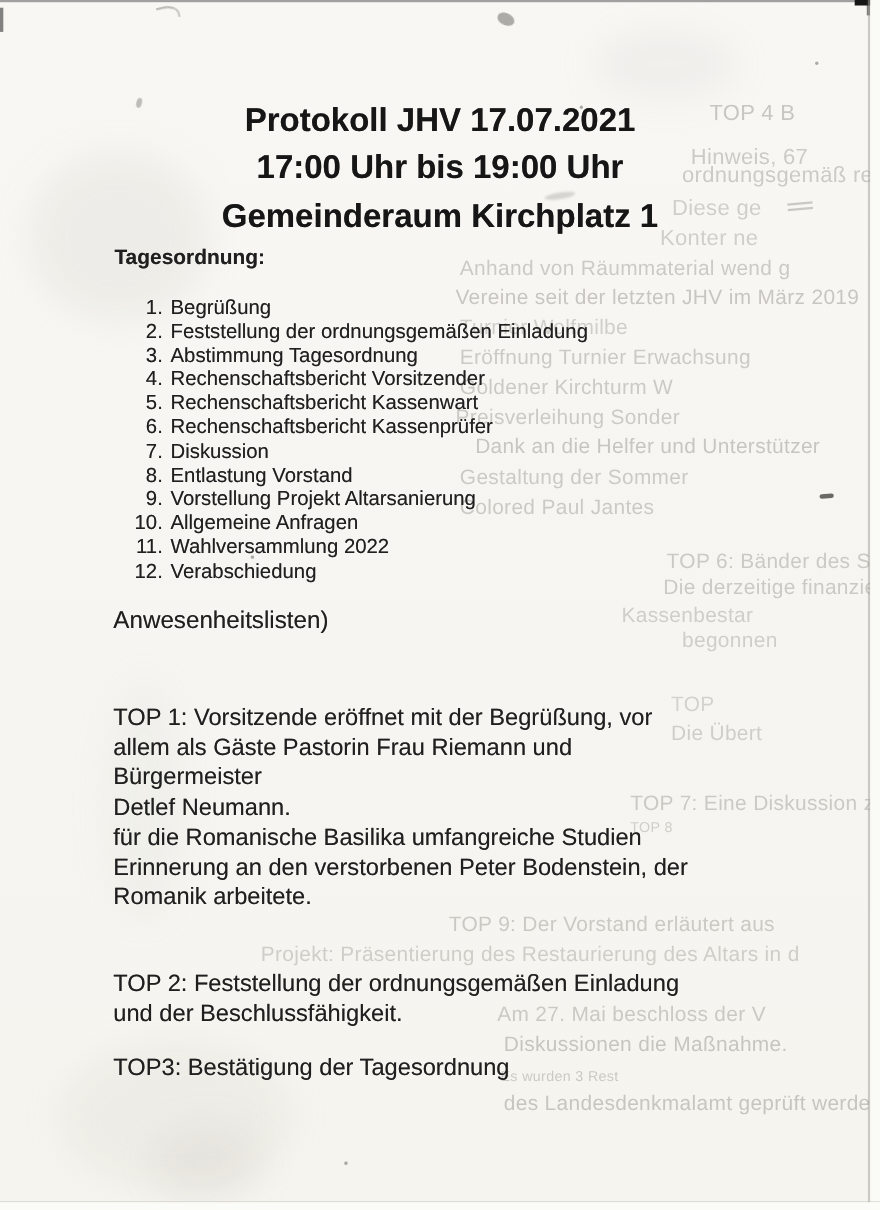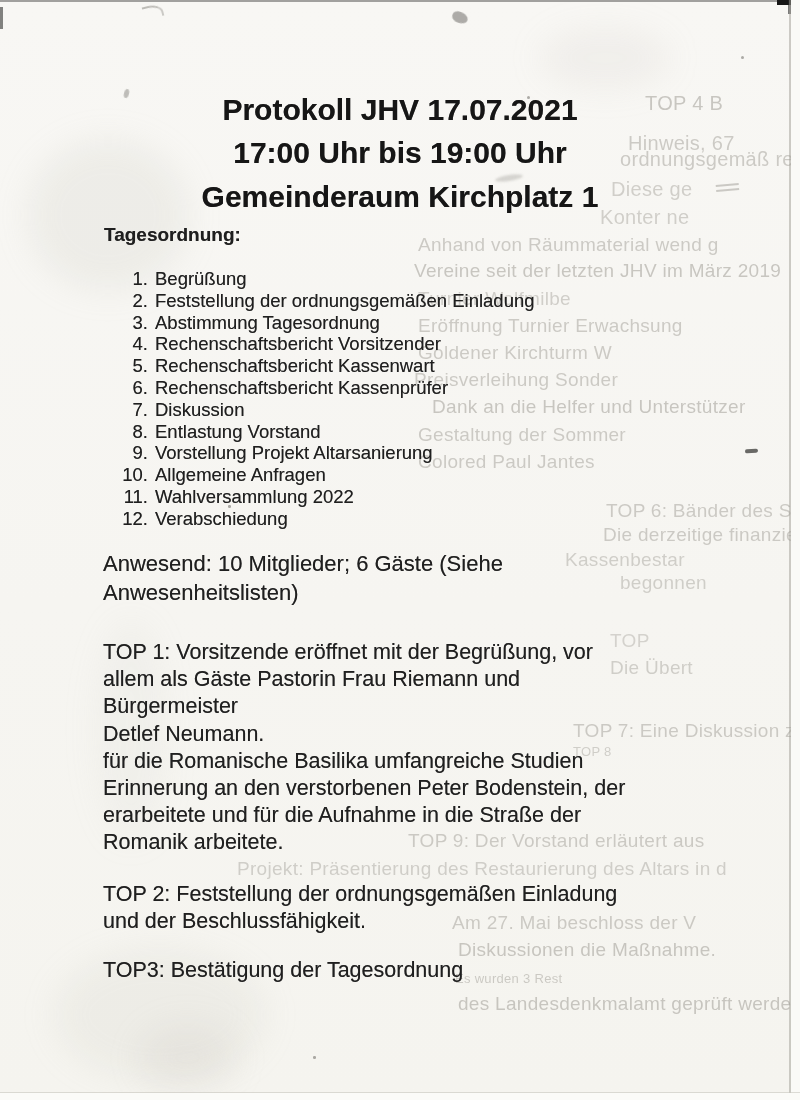--- a/index.html
+++ b/index.html
@@ -162,32 +162,30 @@
       <span class="agenda-num">11.</span>
       <span class="agenda-label">Wahlversammlung 2022</span>
     </div>
       <div class="agenda-row">
       <span class="agenda-num">12.</span>
       <span class="agenda-label">Verabschiedung</span>
     </div>
     </div>
 
   <div class="para attendance ink">
-      <div>Anwesend: 10 Mitglieder; 6 Gäste (Siehe</div>
       <div>Anwesenheitslisten)</div>
     </div>
 
   <div class="para top1 ink">
       <div>TOP 1: Vorsitzende eröffnet mit der Begrüßung, vor</div>
       <div>allem als Gäste Pastorin Frau Riemann und</div>
       <div>Bürgermeister</div>
       <div>Detlef Neumann.</div>
       <div>für die Romanische Basilika umfangreiche Studien</div>
       <div>Erinnerung an den verstorbenen Peter Bodenstein, der</div>
-      <div>erarbeitete und für die Aufnahme in die Straße der</div>
       <div>Romanik arbeitete.</div>
     </div>
 
   <div class="para top2 ink">
       <div>TOP 2: Feststellung der ordnungsgemäßen Einladung</div>
       <div>und der Beschlussfähigkeit.</div>
     </div>
 
   <div class="top3 ink">TOP3: Bestätigung der Tagesordnung</div>
 

